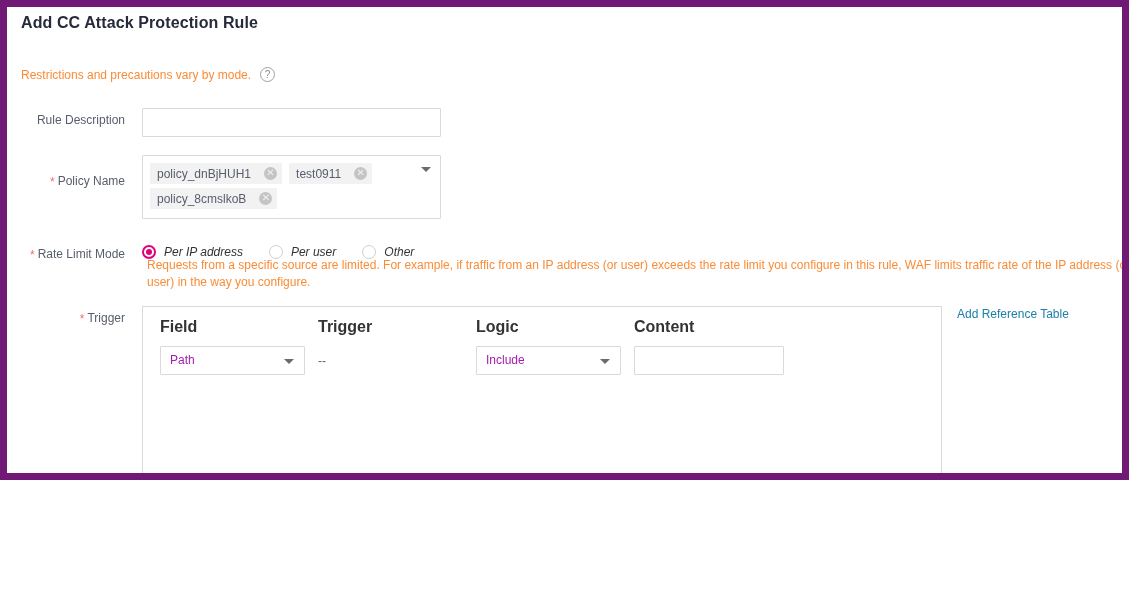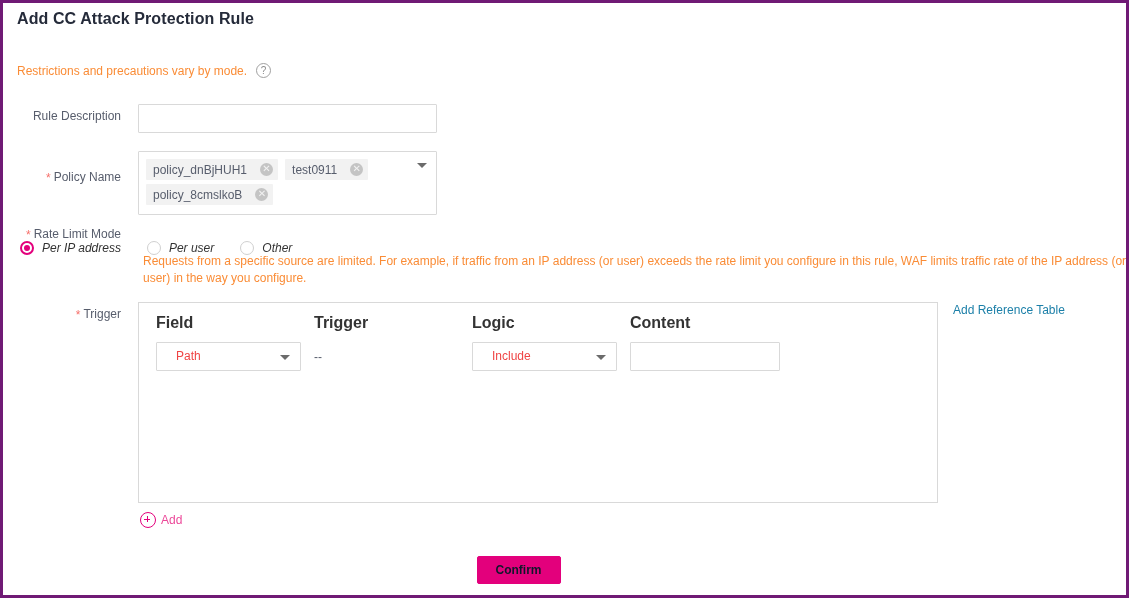--- a/index.html
+++ b/index.html
@@ -9,23 +9,23 @@
   }
   body {
     font-family: "Liberation Sans", sans-serif;
     font-size: 12px;
     color: #333333;
     -webkit-font-smoothing: antialiased;
   }
   .page {
     position: relative;
     width: 1129px;
-    height: 598px;
+    height: 480px;
     background: #ffffff;
-    border: 3px solid #701a75;
+    border: 7px solid #701a75;
     box-sizing: border-box;
     overflow: hidden;
   }
 
   
   .page-title {
     position: absolute;
     left: 14px;
     top: 7px;
     font-size: 16px;
@@ -147,21 +147,21 @@
     right: 9px;
     top: 11px;
     width: 0; height: 0;
     border-left: 5px solid transparent;
     border-right: 5px solid transparent;
     border-top: 5px solid #6b6b6b;
     cursor: pointer;
   }
 
   
-  .row-mode { left: 0px; top: 219px; flex-direction: column; }
+  .row-mode { left: 0px; top: 235px; }
   .radio-group { display: flex; align-items: center; gap: 0px; font-style: italic; }
   .radio-item {
     display: flex;
     align-items: center;
     cursor: pointer;
     margin-right: 26px;
     white-space: nowrap;
   }
   .radio-dot {
     width: 14px;
@@ -228,23 +228,23 @@
     padding-top: 10px;
   }
   .select-box {
     position: relative;
     width: 145px;
     height: 29px;
     border: 1px solid #d9d9d9;
     box-sizing: border-box;
     background: #fff;
     font-size: 12px;
-    color: #ef4444;
+    color: #a21caf;
     line-height: 27px;
-    padding-left: 19px;
+    padding-left: 9px;
     border-radius: 1px;
     cursor: pointer;
   }
   .sel-caret {
     position: absolute;
     right: 10px;
     top: 12px;
     width: 0; height: 0;
     border-left: 5px solid transparent;
     border-right: 5px solid transparent;

